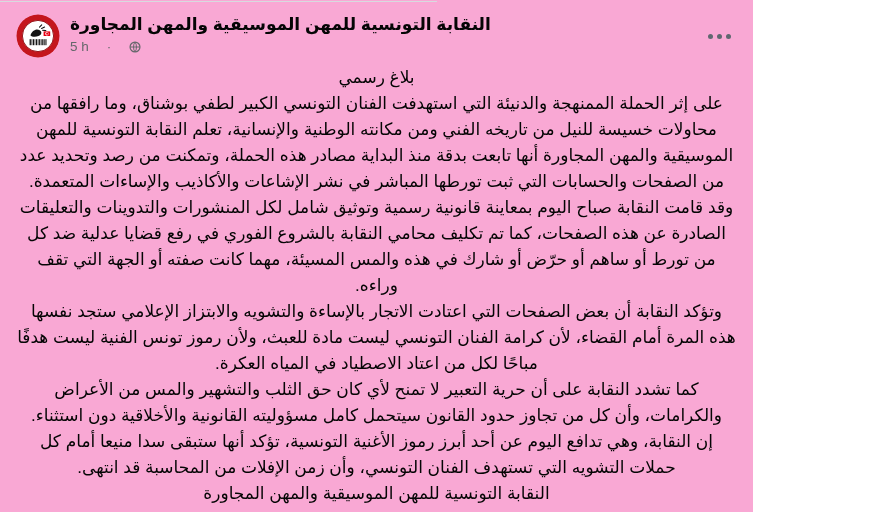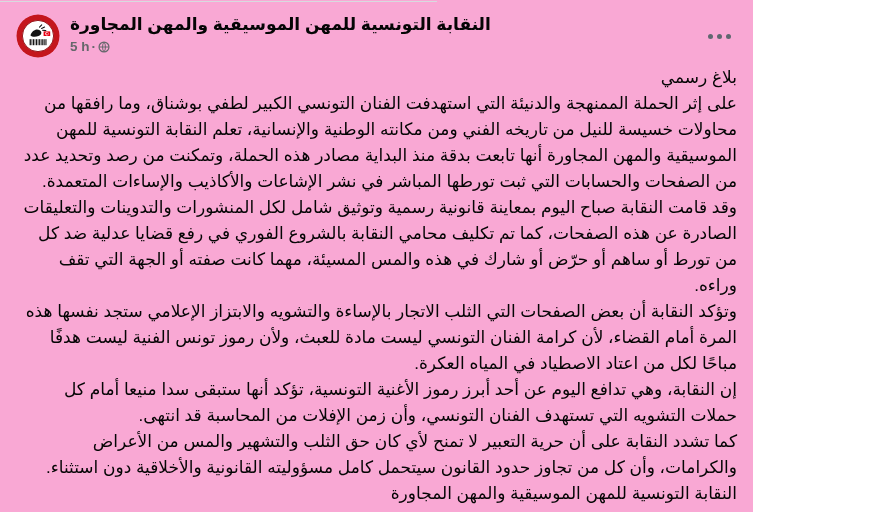--- a/index.html
+++ b/index.html
@@ -49,26 +49,25 @@
     color: #050505;
     line-height: 22px;
     cursor: pointer;
     direction: rtl;
     text-align: left;
     unicode-bidi: plaintext;
   }
   .meta-row {
     display: flex;
     align-items: center;
-    gap: 2px;
+    gap: 18px;
     margin-top: 3px;
     color: #65676b;
     font-size: 13.5px;
     line-height: 16px;
-    font-weight: bold;
   }
   .meta-row .timestamp { cursor: pointer; }
   .more-btn {
     flex: 0 0 auto;
     display: flex;
     align-items: center;
     gap: 4px;
     padding: 10px 6px;
     margin-top: 10px;
     border-radius: 18px;
@@ -85,20 +84,21 @@
     direction: rtl;
     text-align: right;
     padding: 7px 16px 0 16px;
     font-size: 17px;
     line-height: 26px;
     color: #050505;
   }
   .post-par {
     margin: 0;
     unicode-bidi: plaintext;
+    text-align: center;
   }
 </style>
 </head>
 <body>
 
 <div class="post-card">
 
   <div class="top-divider"></div>
 
   <div class="header">
@@ -149,20 +149,20 @@
       <span class="dot"></span>
       <span class="dot"></span>
     </div>
 
   </div>
 
   <div class="post-body">
       <div class="post-par">بلاغ رسمي</div>
       <div class="post-par">على إثر الحملة الممنهجة والدنيئة التي استهدفت الفنان التونسي الكبير لطفي بوشناق، وما رافقها من محاولات خسيسة للنيل من تاريخه الفني ومن مكانته الوطنية والإنسانية، تعلم النقابة التونسية للمهن الموسيقية والمهن المجاورة أنها تابعت بدقة منذ البداية مصادر هذه الحملة، وتمكنت من رصد وتحديد عدد من الصفحات والحسابات التي ثبت تورطها المباشر في نشر الإشاعات والأكاذيب والإساءات المتعمدة.</div>
       <div class="post-par">وقد قامت النقابة صباح اليوم بمعاينة قانونية رسمية وتوثيق شامل لكل المنشورات والتدوينات والتعليقات الصادرة عن هذه الصفحات، كما تم تكليف محامي النقابة بالشروع الفوري في رفع قضايا عدلية ضد كل من تورط أو ساهم أو حرّض أو شارك في هذه والمس المسيئة، مهما كانت صفته أو الجهة التي تقف وراءه.</div>
-      <div class="post-par">وتؤكد النقابة أن بعض الصفحات التي الثلب الاتجار بالإساءة والتشويه والابتزاز الإعلامي ستجد نفسها هذه المرة أمام القضاء، لأن كرامة الفنان التونسي ليست مادة للعبث، ولأن رموز تونس الفنية ليست هدفًا مباحًا لكل من اعتاد الاصطياد في المياه العكرة.</div>
+      <div class="post-par">وتؤكد النقابة أن بعض الصفحات التي اعتادت الاتجار بالإساءة والتشويه والابتزاز الإعلامي ستجد نفسها هذه المرة أمام القضاء، لأن كرامة الفنان التونسي ليست مادة للعبث، ولأن رموز تونس الفنية ليست هدفًا مباحًا لكل من اعتاد الاصطياد في المياه العكرة.</div>
+      <div class="post-par">كما تشدد النقابة على أن حرية التعبير لا تمنح لأي كان حق الثلب والتشهير والمس من الأعراض والكرامات، وأن كل من تجاوز حدود القانون سيتحمل كامل مسؤوليته القانونية والأخلاقية دون استثناء.</div>
       <div class="post-par">إن النقابة، وهي تدافع اليوم عن أحد أبرز رموز الأغنية التونسية، تؤكد أنها ستبقى سدا منيعا أمام كل حملات التشويه التي تستهدف الفنان التونسي، وأن زمن الإفلات من المحاسبة قد انتهى.</div>
-      <div class="post-par">كما تشدد النقابة على أن حرية التعبير لا تمنح لأي كان حق الثلب والتشهير والمس من الأعراض والكرامات، وأن كل من تجاوز حدود القانون سيتحمل كامل مسؤوليته القانونية والأخلاقية دون استثناء.</div>
       <div class="post-par">النقابة التونسية للمهن الموسيقية والمهن المجاورة</div>
       <div class="post-par">صادر الفوري اليوم</div>
     </div>
 
 </div>
 
 </body></html>

